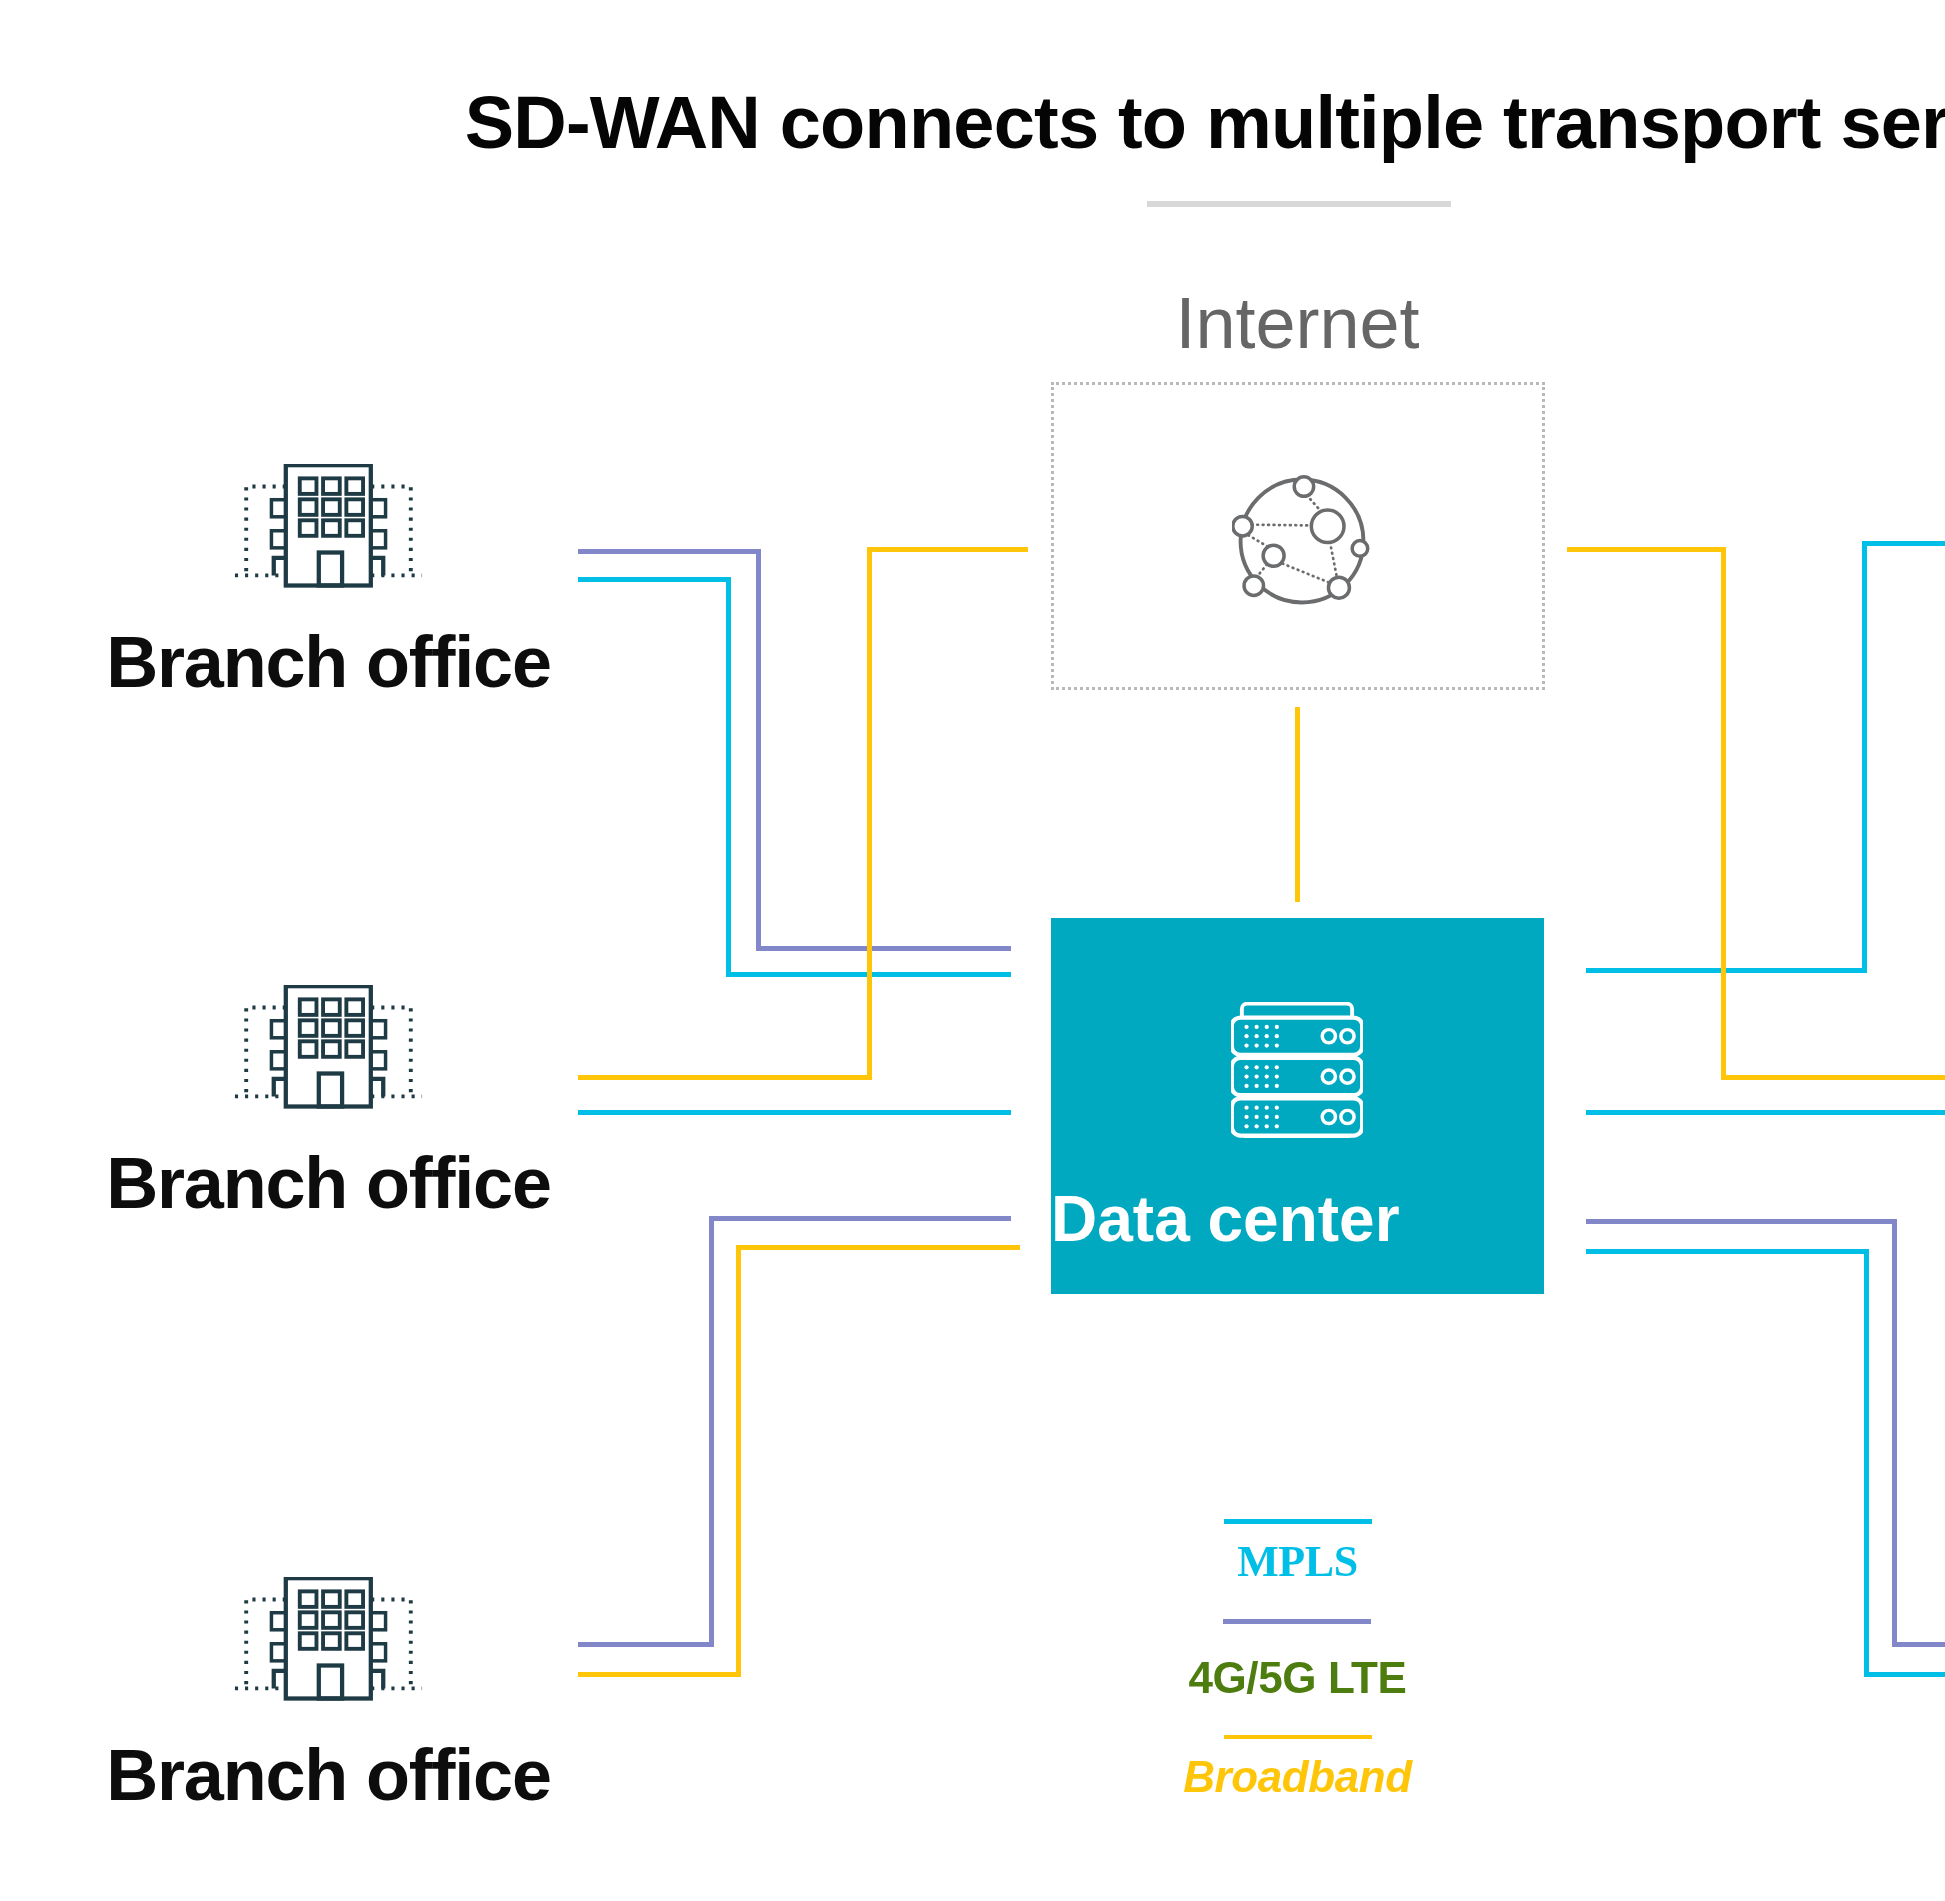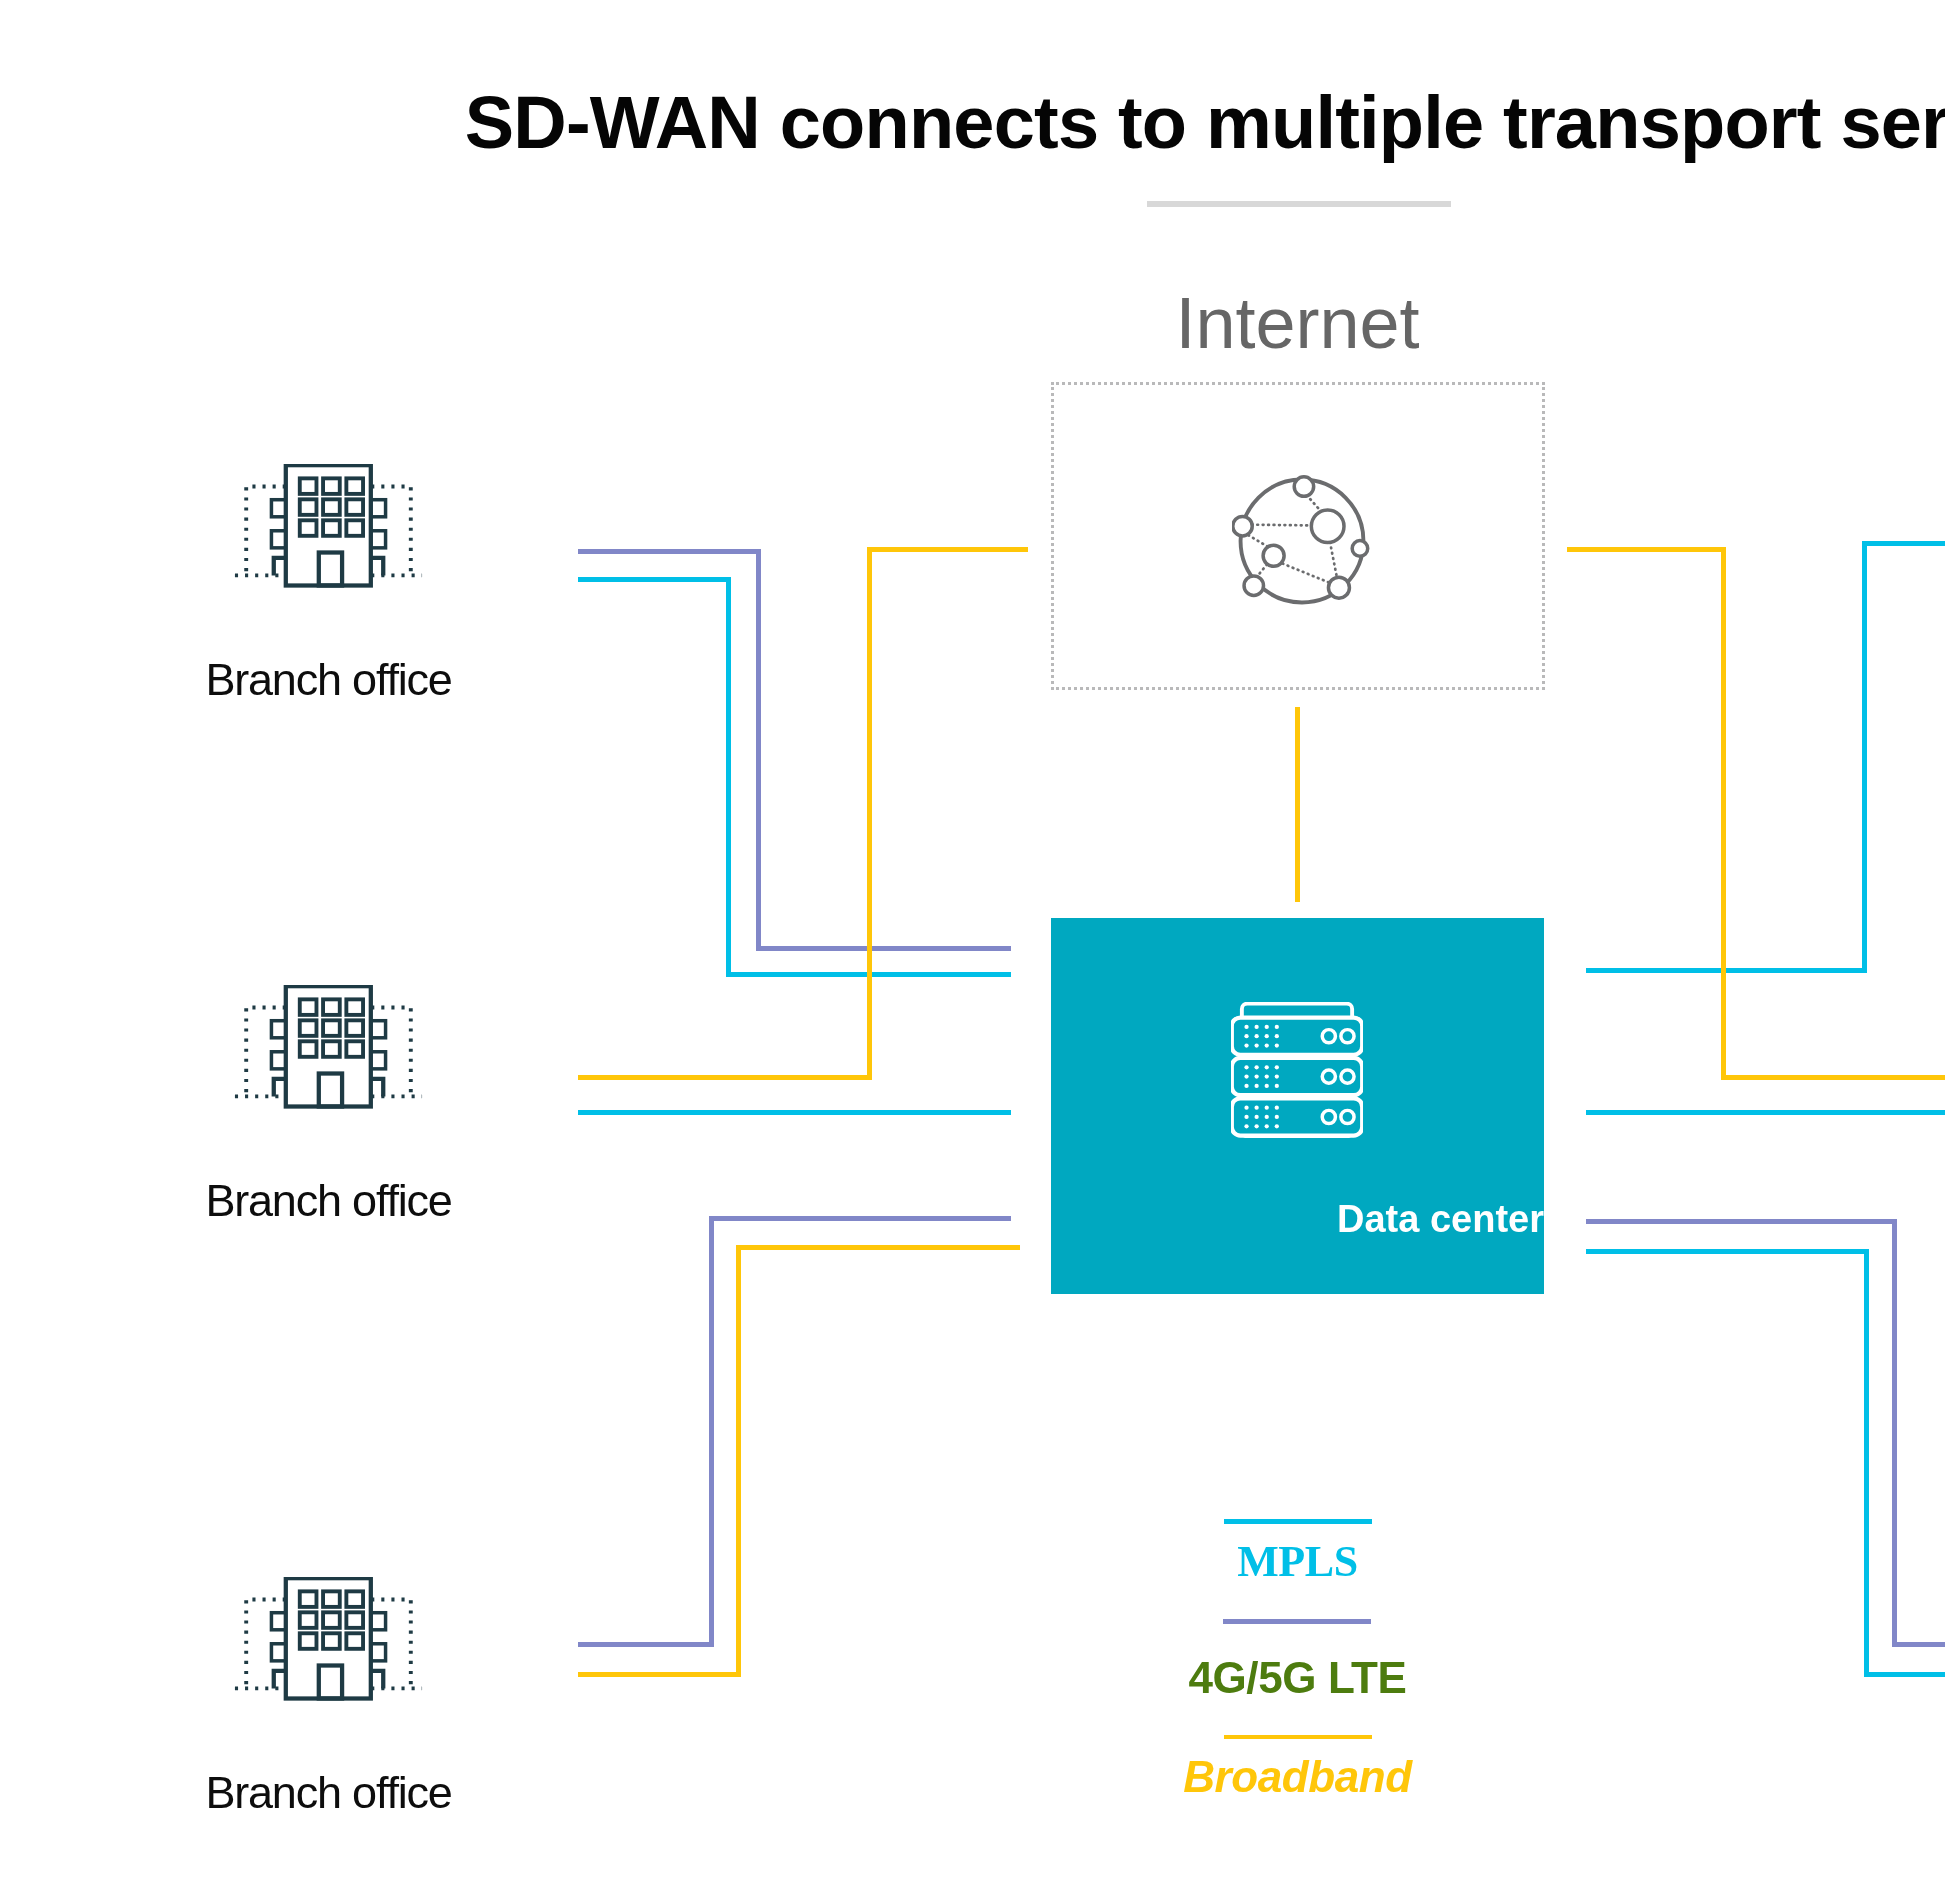--- a/index.html
+++ b/index.html
@@ -13,29 +13,29 @@
 
   
   .internet-label{position:absolute;left:986px;top:289px;width:623px;text-align:center;
                   font-size:72px;font-weight:500;color:var(--inettext,#666);line-height:68px;}
   .internet-box{position:absolute;left:1051px;top:382px;width:494px;height:308px;
                 box-sizing:border-box;border:3.9px dotted var(--dots,#b9b9ba);background:#fff;}
   .globe{position:absolute;left:178px;top:86px;width:140px;height:140px;}
 
   
   .dc-box{position:absolute;left:1051px;top:918px;width:493px;height:376px;background:var(--teal,#00a8c0);}
-  .dc-label{position:absolute;left:0;top:270px;width:493px;text-align:right;
-            font-size:38px;font-weight:600;color:var(--dctext,#fff);line-height:62px;}
+  .dc-label{position:absolute;left:0;top:270px;width:493px;text-align:left;
+            font-size:64px;font-weight:600;color:var(--dctext,#fff);line-height:62px;}
   .servers{position:absolute;left:180px;top:84px;width:132px;height:136px;}
 
   
   .branch{position:absolute;width:189px;height:125px;}
   .branch .bicon{position:absolute;left:0;top:0;width:189px;height:125px;}
-  .branch .blabel{position:absolute;left:50%;top:185px;transform:translateX(-50%);
-                  white-space:nowrap;font-size:45px;font-weight:400;letter-spacing:-1.2px;
+  .branch .blabel{position:absolute;left:50%;top:167px;transform:translateX(-50%);
+                  white-space:nowrap;font-size:72px;font-weight:700;letter-spacing:-1.2px;
                   color:var(--blabel,#0d0d0d);line-height:62px;}
   .b-tl{left:234px;top:464px;}  .b-ml{left:234px;top:985px;}  .b-bl{left:234px;top:1577px;}
 
   
   #wires{position:absolute;inset:0;}
   .wire{position:absolute;}
 
   
   .legend{position:absolute;left:1064px;top:1519px;width:467px;display:flex;flex-direction:column;align-items:center;}
   .legend-item{display:flex;flex-direction:column;align-items:center;margin-bottom:33px;}

